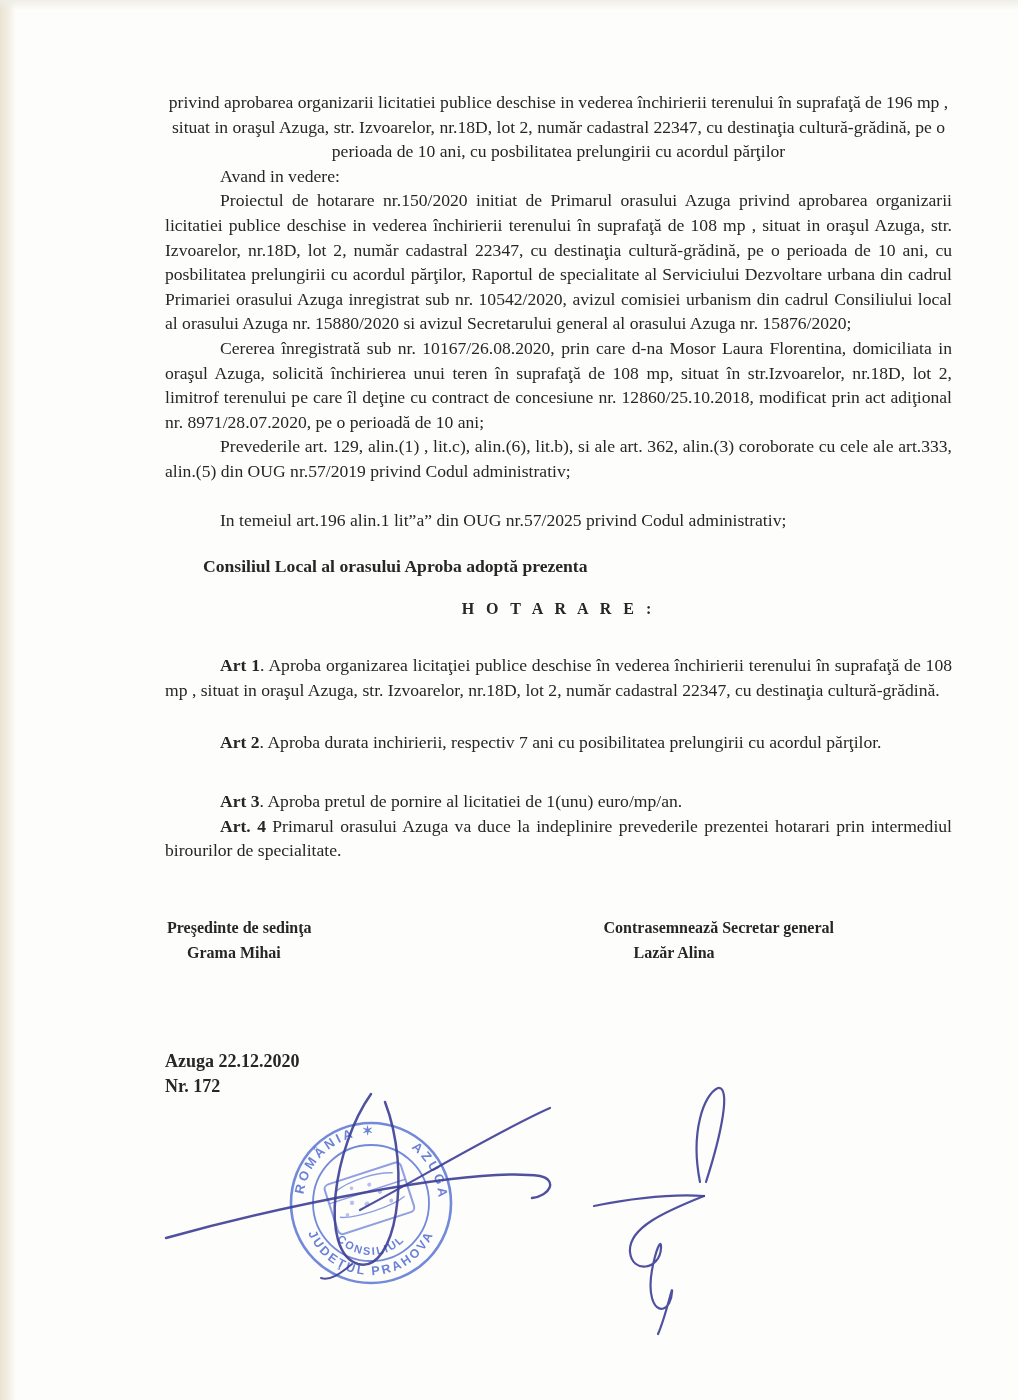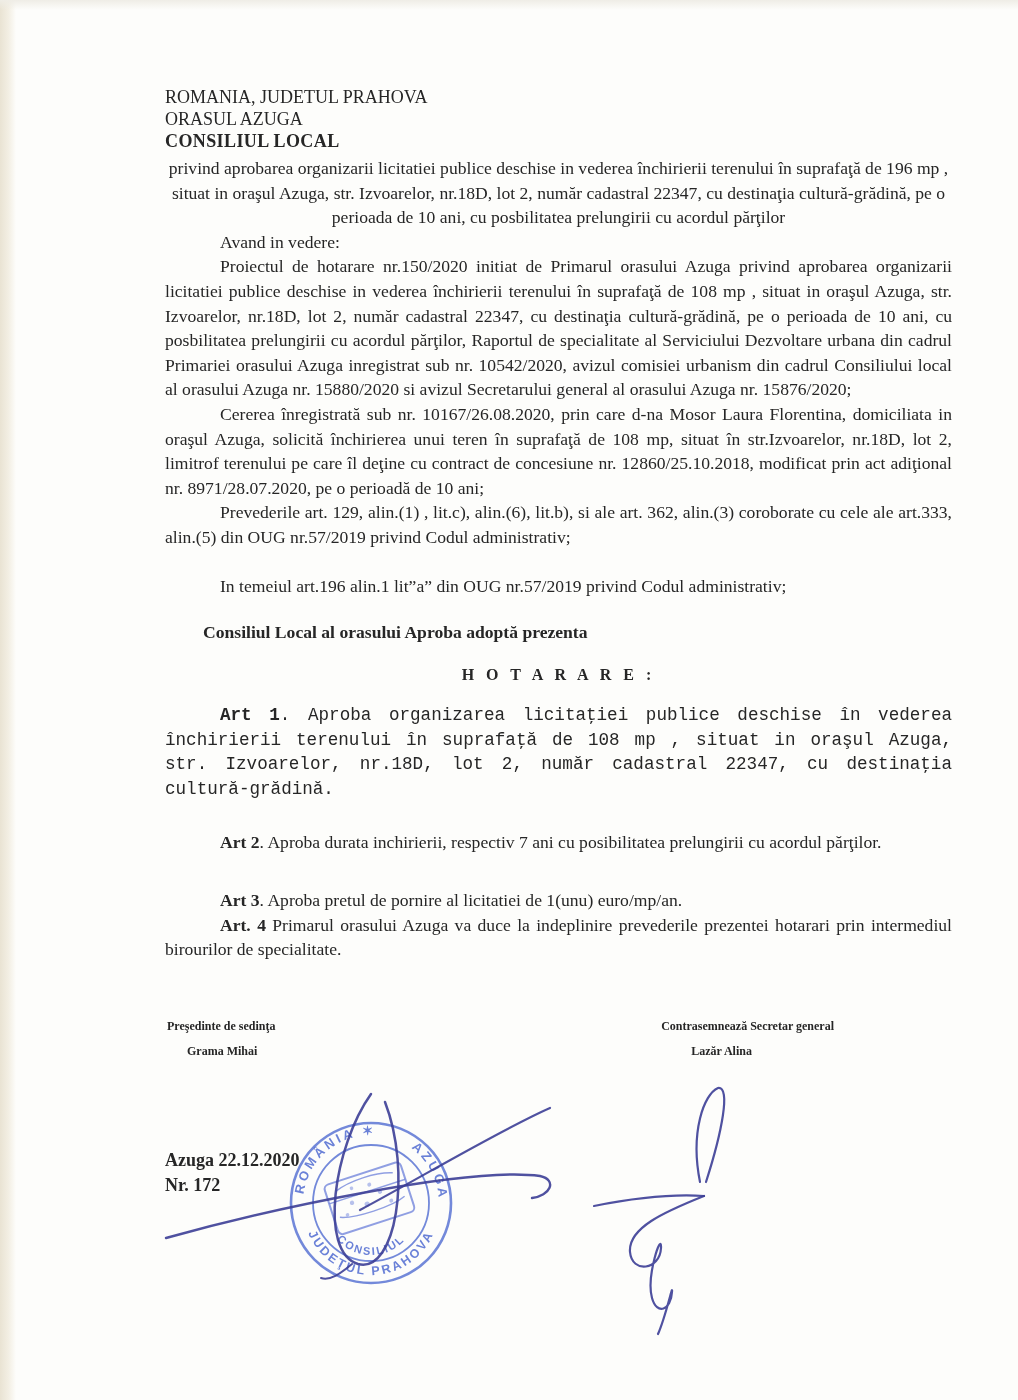--- a/index.html
+++ b/index.html
@@ -34,27 +34,27 @@
   .doc-subtitle { text-align: center; margin-top: 4px; }
   .preamble-intro { text-indent: 55px; margin-top: 54px; }
   p.just { text-align: justify; text-indent: 55px; margin: 0; }
   p.p4 { margin-top: 24px; }
   .adoption { font-weight: bold; text-indent: 38px; margin-top: 22px; }
   .decision-title {
     text-align: center; font-weight: bold; font-size: 16px;
     letter-spacing: 4px; margin-top: 18px;
   }
   .art { text-align: justify; text-indent: 55px; margin: 0; }
-  .art1 { margin-top: 16px; font-family: Liberation Mono, monospace; }
+  .art1 { margin-top: 32px; }
   .art2 { margin-top: 28px; }
   .art3 { margin-top: 34px; }
   .art4 { }
   .sig-row {
     display: flex; justify-content: space-between;
-    margin-top: 52px; font-weight: bold; font-size: 12px; line-height: 25px;
+    margin-top: 52px; font-weight: bold; font-size: 16px; line-height: 25px;
   }
   .sig-left { padding-left: 2px; }
   .sig-left .name { padding-left: 20px; }
   .sig-right { padding-right: 118px; }
   .sig-right .name { padding-left: 30px; }
   .footer { margin-top: 84px; font-weight: bold; font-size: 18px; line-height: 25px; }
   .ink-overlay {
     position: absolute; left: 0; top: 1060px; width: 1018px; height: 340px;
     pointer-events: none;
   }
@@ -68,33 +68,28 @@
   .sig-ink { fill: none; stroke: #3c3e96; stroke-linecap: round; opacity: .9; }
 </style>
 </head>
 <body>
 
 <div class="scan-edge"></div>
 <div class="scan-edge-top"></div>
 
 <div class="content">
 
-  <div class="header">
-    <div>ROMANIA, JUDETUL PRAHOVA</div>
-    <div>ORASUL  AZUGA</div>
-    <div class="bold">CONSILIUL LOCAL</div>
-  </div>
 
   <div class="doc-subtitle">privind aprobarea organizarii licitatiei publice deschise in vederea închirierii terenului în suprafaţă  de 196 mp , situat in oraşul Azuga, str. Izvoarelor, nr.18D, lot 2, număr cadastral 22347, cu destinaţia cultură-grădină, pe o perioada de 10 ani, cu posbilitatea prelungirii cu acordul părţilor</div>
 
   <p class="just preamble-intro">Avand in vedere:</p>
   <p class="just">Proiectul de hotarare nr.150/2020 initiat de Primarul orasului Azuga privind aprobarea organizarii licitatiei publice deschise in vederea închirierii terenului în suprafaţă  de 108 mp , situat in oraşul Azuga, str. Izvoarelor, nr.18D, lot 2, număr cadastral 22347,  cu destinaţia cultură-grădină, pe o perioada de 10 ani, cu posbilitatea prelungirii cu acordul părţilor, Raportul de specialitate al Serviciului Dezvoltare urbana din cadrul Primariei orasului Azuga inregistrat sub nr. 10542/2020, avizul comisiei  urbanism din cadrul Consiliului local al orasului Azuga nr. 15880/2020 si avizul Secretarului general al orasului Azuga nr. 15876/2020;</p>
   <p class="just">Cererea înregistrată sub nr. 10167/26.08.2020, prin care d-na Mosor Laura Florentina, domiciliata in oraşul Azuga, solicită închirierea unui teren în suprafaţă de 108 mp, situat în str.Izvoarelor, nr.18D, lot 2, limitrof terenului pe care îl deţine cu contract de concesiune nr. 12860/25.10.2018, modificat prin act adiţional nr. 8971/28.07.2020,  pe o perioadă de 10 ani;</p>
   <p class="just">Prevederile art. 129, alin.(1) , lit.c), alin.(6), lit.b), si ale art. 362, alin.(3) coroborate cu cele ale art.333, alin.(5) din OUG nr.57/2019 privind Codul administrativ;</p>
-  <p class="just p4">In temeiul art.196 alin.1 lit”a” din OUG nr.57/2019 privind Codul administrativ;</p>
+  <p class="just p4">In temeiul art.196 alin.1 lit”a” din OUG nr.57/2025 privind Codul administrativ;</p>
 
   <p class="adoption">Consiliul Local al orasului Aproba adoptă prezenta</p>
 
   <div class="decision-title">H O T A R A R E :</div>
 
   <p class="art art1"><b>Art 1</b><span>. Aproba   organizarea licitaţiei publice deschise în vederea închirierii terenului în suprafaţă  de 108 mp , situat in oraşul Azuga, str. Izvoarelor, nr.18D, lot 2, număr cadastral 22347, cu destinaţia cultură-grădină.</span></p>
   <p class="art art2"><b>Art 2</b><span>. Aproba  durata inchirierii, respectiv 7 ani cu posibilitatea prelungirii cu acordul părţilor.</span></p>
   <p class="art art3"><b>Art 3</b><span>. Aproba  pretul de pornire al licitatiei de 1(unu) euro/mp/an.</span></p>
   <p class="art art4"><b>Art. 4</b><span>   Primarul orasului Azuga va duce la indeplinire prevederile prezentei hotarari prin intermediul birourilor de specialitate.</span></p>
 

